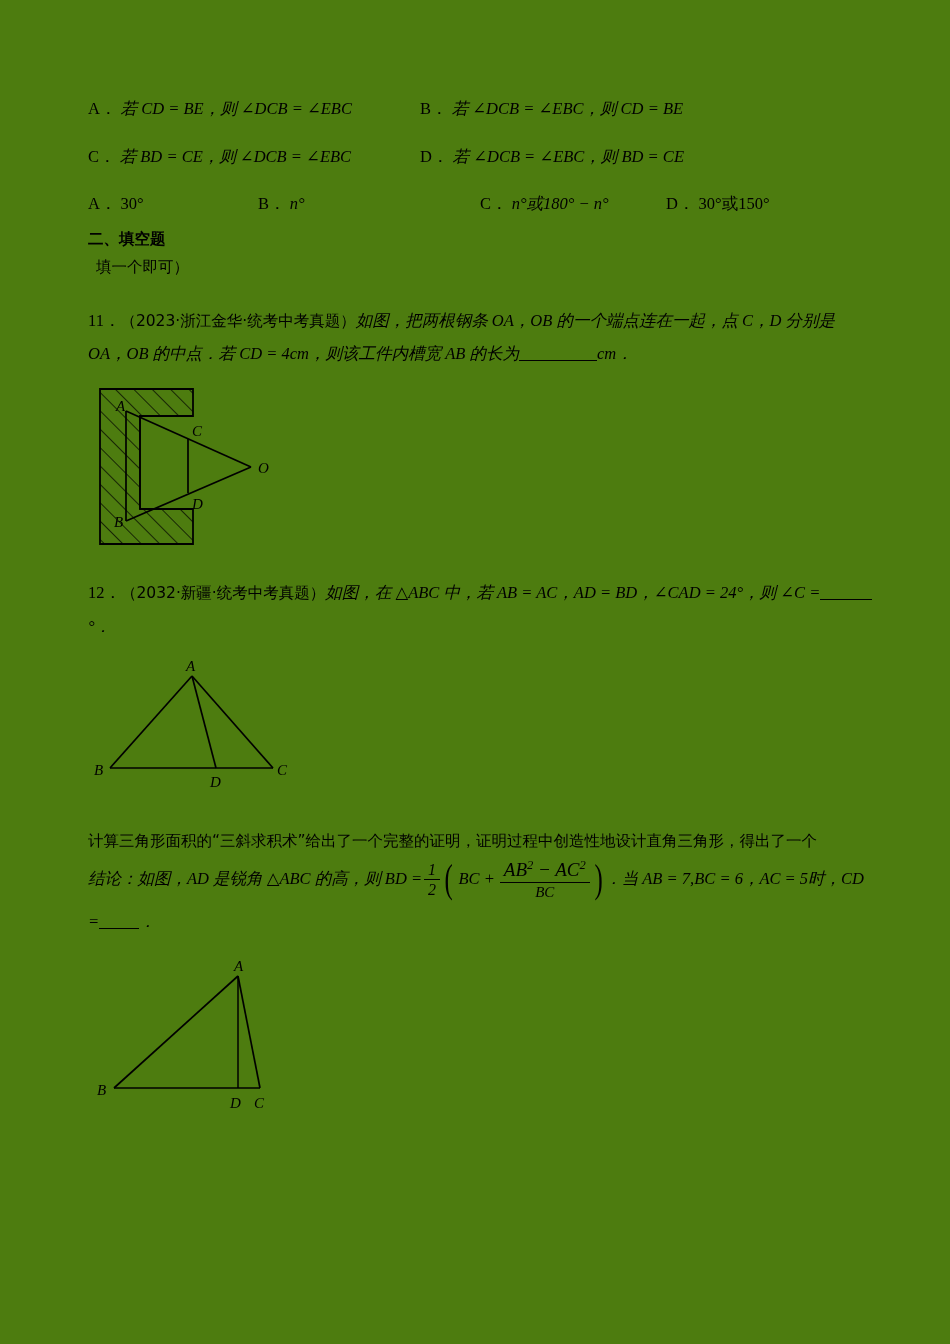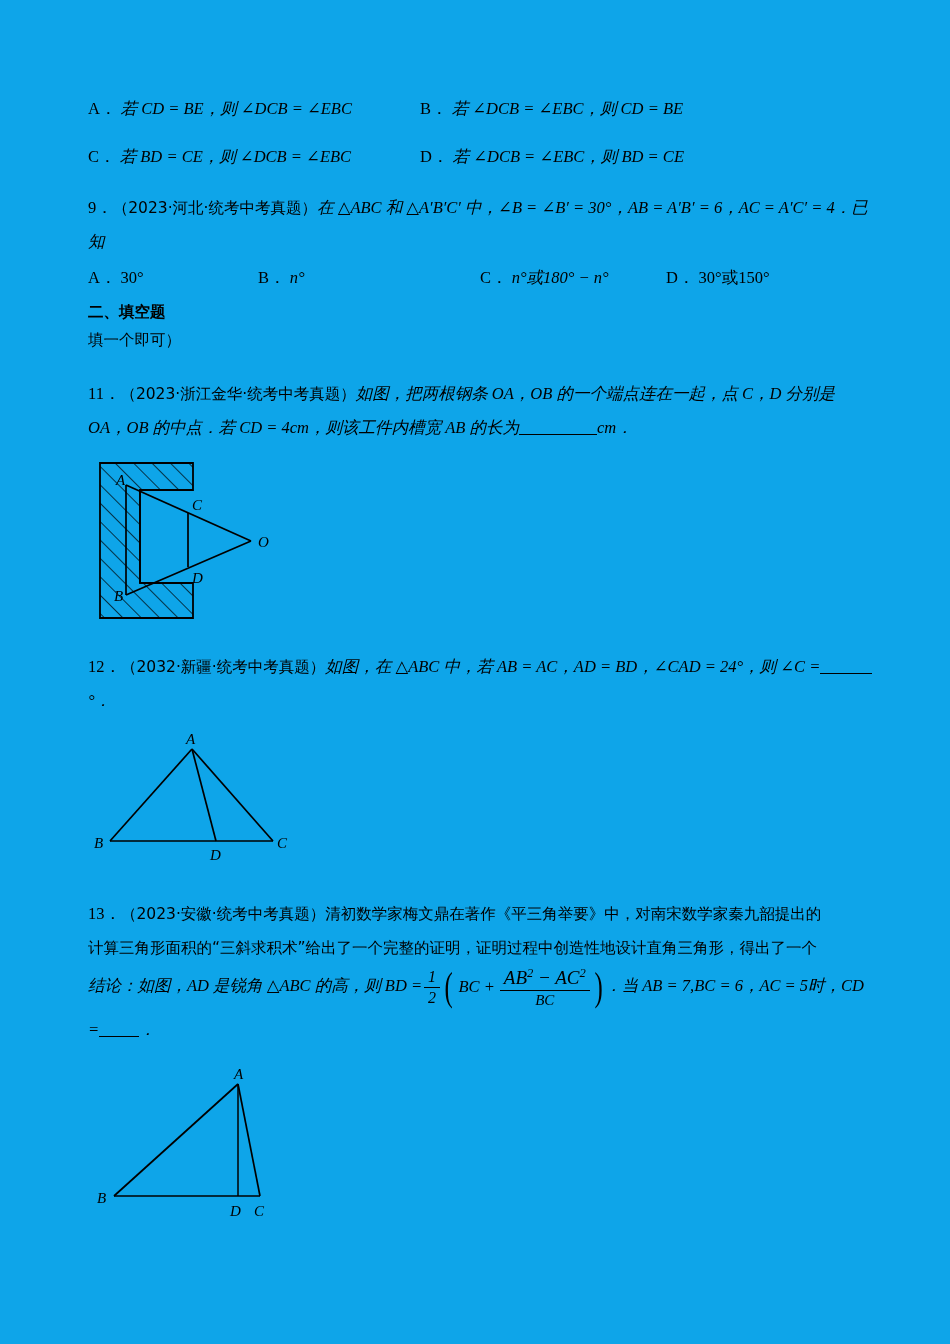--- a/index.html
+++ b/index.html
@@ -8,21 +8,21 @@
     background: #ffffff;
   }
   body {
     font-family: "Liberation Serif", "DejaVu Serif", serif;
     color: #000000;
   }
   #page {
     position: relative;
     width: 950px;
     height: 1344px;
-    background: #0ea5e9;
+    background: #4d7c0f;
     overflow: hidden;
   }
   .content {
     position: absolute;
     left: 88px;
     top: 96px;
     width: 790px;
   }
   
   .line {
@@ -154,23 +154,20 @@
       <div class="opt opt-a line">
         <span class="qnum">C．</span>
         <span class="it">若 BD = CE，则 ∠DCB = ∠EBC</span>
       </div>
       <div class="opt opt-b line">
         <span class="qnum">D．</span>
         <span class="it">若 ∠DCB = ∠EBC，则 BD = CE</span>
       </div>
     </div>
 
-    <div class="para" style="margin-bottom:6px;">
-      <span class="qnum">9．</span><span class="cn">（2023·河北·统考中考真题）</span><span class="it">在 △ABC 和 △A′B′C′ 中，∠B = ∠B′ = 30°，AB = A′B′ = 6，AC = A′C′ = 4．已知</span>
-    </div>
 
     <div class="row4" style="margin-bottom:12px;">
       <div class="c1 line">
         <span class="qnum">A．</span>
         <span>30°</span>
       </div>
       <div class="c2 line">
         <span class="qnum">B．</span>
         <span class="it">n°</span>
       </div>
@@ -179,21 +176,21 @@
         <span class="it">n°或180° − n°</span>
       </div>
       <div class="c4 line">
         <span class="qnum">D．</span>
         <span>30°或150°</span>
       </div>
     </div>
 
     <div class="sect">二、填空题</div>
 
-    <div class="para" style="margin-bottom:20px;">
+    <div class="para" style="margin-bottom:20px;margin-left:8px;">
       <span class="cn">填一个即可）</span>
     </div>
 
     <div class="para">
       <span class="qnum">11．</span><span class="cn">（2023·浙江金华·统考中考真题）</span><span class="it">如图，把两根钢条 OA，OB 的一个端点连在一起，点 C，D 分别是</span>
     </div>
     <div class="para">
       <span class="it">OA，OB 的中点．若 CD = 4cm，则该工件内槽宽 AB 的长为</span><span class="blank-md"></span><span class="it">cm．</span>
     </div>
 
@@ -240,23 +237,20 @@
         <line x1="104" y1="22" x2="185" y2="114" stroke="#000" stroke-width="1.7"></line>
         <line x1="22" y1="114" x2="185" y2="114" stroke="#000" stroke-width="1.7"></line>
         <line x1="104" y1="22" x2="128" y2="114" stroke="#000" stroke-width="1.7"></line>
         <text x="98" y="17">A</text>
         <text x="6" y="121">B</text>
         <text x="122" y="133">D</text>
         <text x="189" y="121">C</text>
       </svg>
     </div>
 
-    <div class="para">
-      <span class="qnum">13．</span><span class="cn">（2023·安徽·统考中考真题）</span><span class="cn">清初数学家梅文鼎在著作《平三角举要》中，对南宋数学家秦九韶提出的</span>
-    </div>
     <div class="para">
       <span class="cn">计算三角形面积的“三斜求积术”给出了一个完整的证明，证明过程中创造性地设计直角三角形，得出了一个</span>
     </div>
     <div class="para" style="line-height:2.6;">
       <span class="it">结论：如图，AD 是锐角 △ABC 的高，则 BD =</span><span class="formula">
           <span class="frac half">
             <span class="num">1</span>
             <span class="den">2</span>
           </span>
           <span class="paren">(</span>

